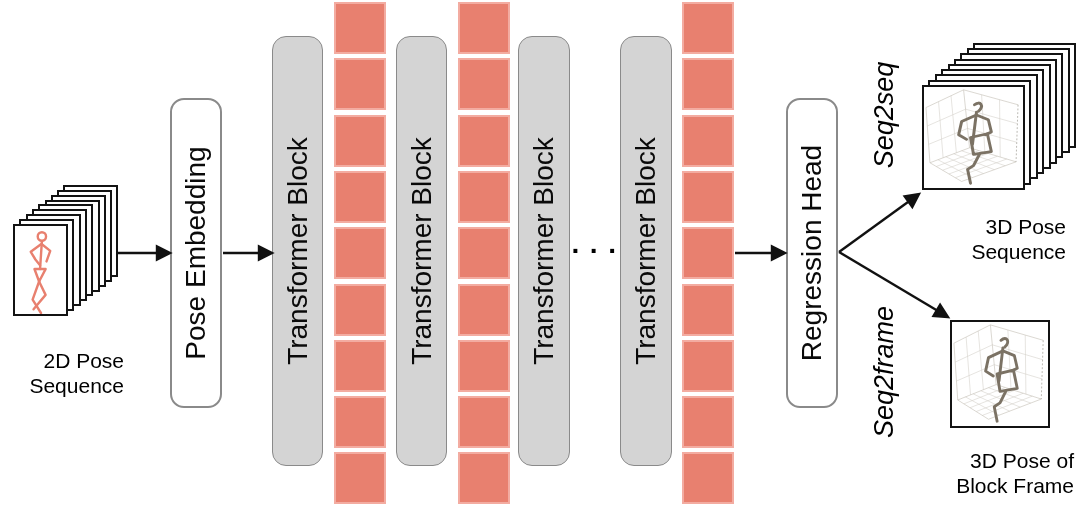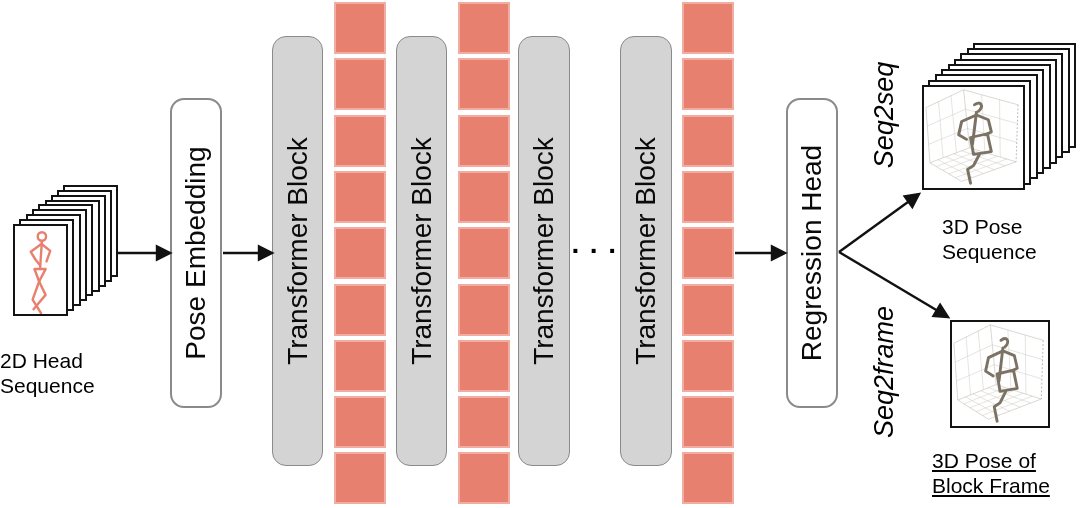--- a/index.html
+++ b/index.html
@@ -18,21 +18,21 @@
          border:2px solid #f3aca1;box-sizing:border-box;}
 
   
   .stack{position:absolute;}
   .frame{position:absolute;background:#ffffff;border:2.2px solid #131313;box-sizing:border-box;}
   .stack2d .frame{width:55px;height:92px;}
   .stack3d .frame{width:103px;height:105px;border-width:2.4px;}
   .single3d{width:100px;height:108px;border-width:2.6px;}
   .frame svg{display:block;width:100%;height:100%;}
 
-  .caption{position:absolute;font-size:21px;line-height:24.5px;text-align:left;}
+  .caption{position:absolute;font-size:21px;line-height:24.5px;text-align:right;}
   .rot-label{position:absolute;font-style:italic;font-size:27px;white-space:nowrap;
              transform:translate(-50%,-50%) rotate(-90deg);}
   .dots{position:absolute;font-size:28px;font-weight:700;letter-spacing:9px;
         transform:translate(-50%,-50%);}
   .overlay{position:absolute;left:0;top:0;pointer-events:none;}
 </style>
 </head>
 <body>
 
 <div class="canvas">
@@ -55,21 +55,21 @@
       <path d="M29,19 L38,26 L34,37"></path>
       <path d="M21,45 L33,45 L26,58 Z"></path>
       <path d="M26,58 L19,77 L28,91"></path>
       <path d="M26,58 L33,72 L20,87"></path>
     </g>
   </svg>
 </div>
     </div>
 
   <div class="caption" style="left:0px;top:349px;width:124px;">
-    <div>2D Head</div>
+    <div>2D Pose</div>
     <div>Sequence</div>
   </div>
 
   <div class="pbox" style="left:170px;top:98px;width:52px;height:310px;">
     <span class="rot">Pose Embedding</span>
   </div>
 
   <div class="pbox gray" style="left:272px;top:36px;width:51px;height:430px;">
     <span class="rot">Transformer Block</span>
   </div>
@@ -184,21 +184,21 @@
       <path d="M51,19 c6,-5 10,1 4,7"></path>
       <path d="M53,27 L49,61"></path>
       <path d="M53,30 L38,37 L35,51 L43,56"></path>
       <path d="M53,30 L65,35 L68,48 L62,51"></path>
       <path d="M47,54 L64,50 L68,69 L50,72 Z"></path>
       <path d="M56,72 L50,84 L44,88 L47,103"></path>
     </g>
   </svg>
 </div>
 
-  <div class="caption" style="left:932px;top:449px;width:142px;text-decoration:underline;">
+  <div class="caption" style="left:932px;top:449px;width:142px;">
     <div>3D Pose of</div>
     <div>Block Frame</div>
   </div>
 
   <svg class="overlay" width="1080" height="508" viewBox="0 0 1080 508">
     <g stroke="#111111" stroke-width="2.4" fill="#111111">
       <line x1="116" y1="253" x2="157" y2="253"></line>
       <polygon points="157,246.5 157,259.5 170,253"></polygon>
       <line x1="223" y1="253" x2="259" y2="253"></line>
       <polygon points="259,246.5 259,259.5 272,253"></polygon>

